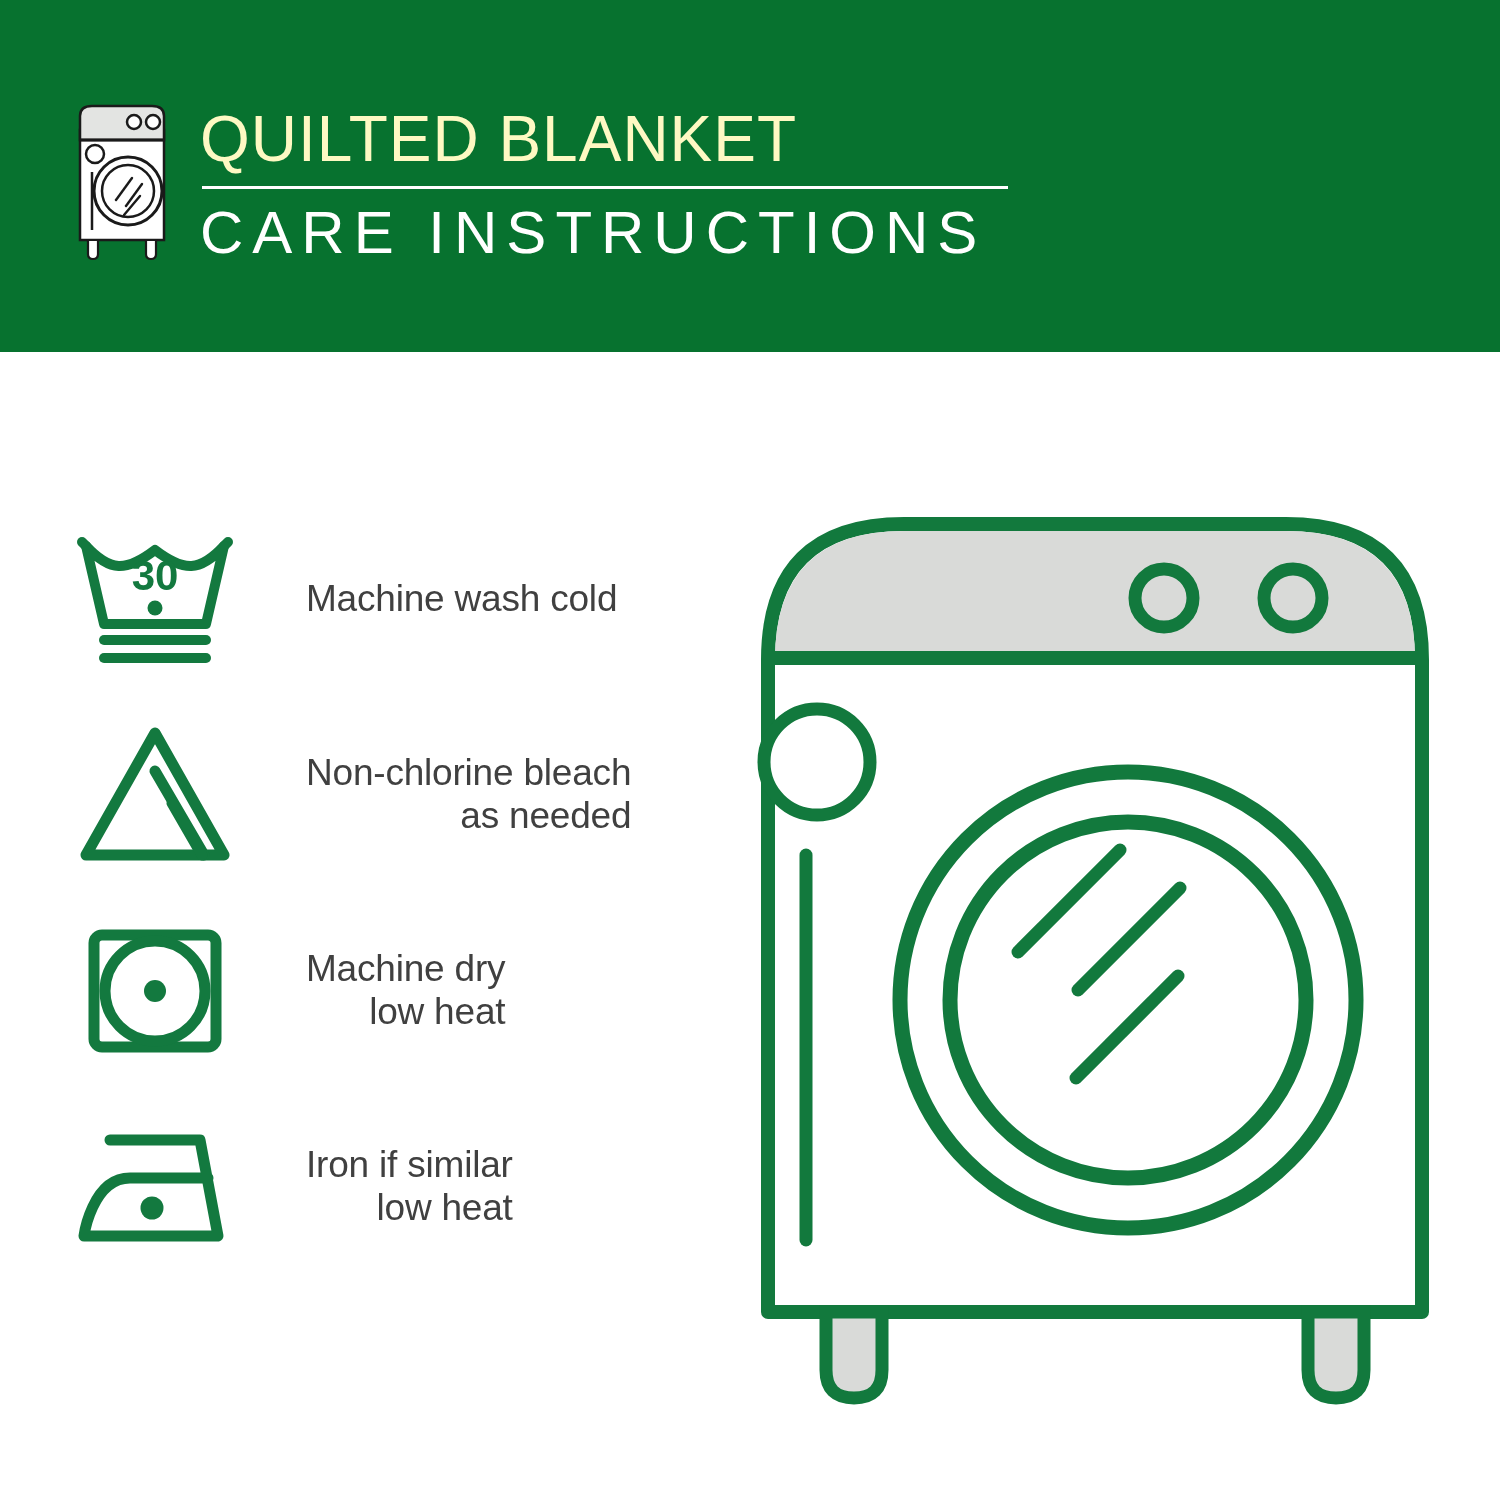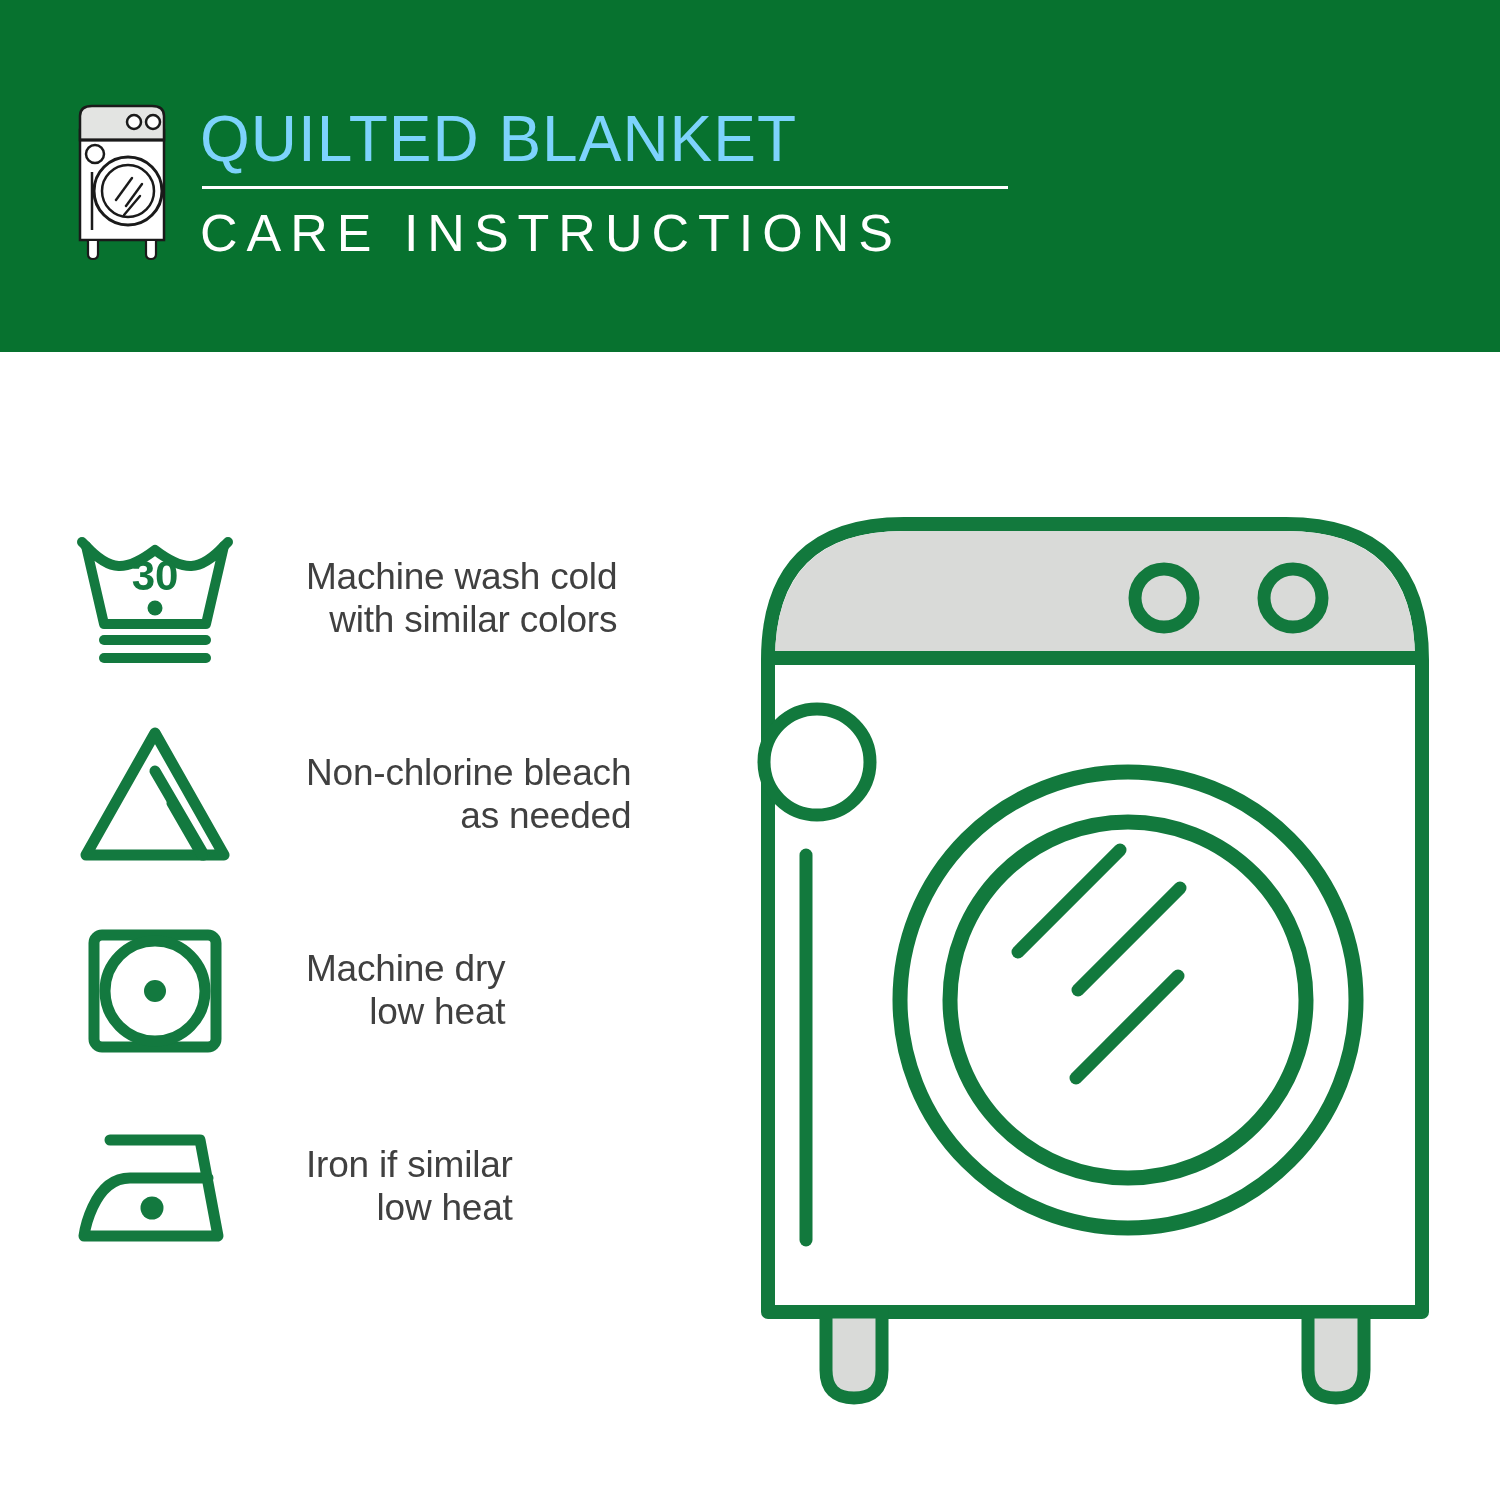--- a/index.html
+++ b/index.html
@@ -35,36 +35,36 @@
     height: 168px;
     flex: 0 0 auto;
     margin-right: 18px;
   }
   .header-text {
     display: flex;
     flex-direction: column;
     padding-top: 6px;
   }
   .title-main {
-    color: #7dd3fc;
+    color: #fef9c3;
     font-size: 64px;
     line-height: 74px;
     letter-spacing: 1px;
     font-weight: 400;
     white-space: nowrap;
   }
   .title-rule {
     width: 806px;
     height: 3px;
     background: #ffffff;
     margin: 10px 0 8px 2px;
   }
   .title-sub {
     color: #ffffff;
-    font-size: 52px;
+    font-size: 60px;
     line-height: 72px;
     letter-spacing: 9px;
     font-weight: 400;
     white-space: nowrap;
   }
 
   
   .care-list {
     position: absolute;
     left: 70px;
@@ -160,21 +160,20 @@
           <path d="M16 18 C40 44 56 44 85 22 C114 44 130 44 154 18 L136 96 L34 96 Z"></path>
           <path d="M34 112 L136 112"></path>
           <path d="M34 130 L136 130"></path>
         </g>
         <text x="85" y="62" text-anchor="middle" font-family="'Liberation Sans', sans-serif" font-size="42" font-weight="bold" fill="#13793f">30</text>
         <circle cx="85" cy="80" r="7.5" fill="#13793f"></circle>
       </svg>
     </div>
     <div class="care-text">
       <div>Machine wash cold</div>
-      <div>with similar colors</div>
     </div>
   </div>
 
   <div class="care-row">
     <div class="care-symbol">
       <svg viewBox="0 0 170 150" width="170" height="150" aria-hidden="true">
         <g fill="none" stroke="#13793f" stroke-width="11" stroke-linecap="round" stroke-linejoin="round">
           <path d="M85 14 L154 136 L16 136 Z"></path>
           <path d="M85 52 L134 136"></path>
           <path d="M102 84 L132 136"></path>

